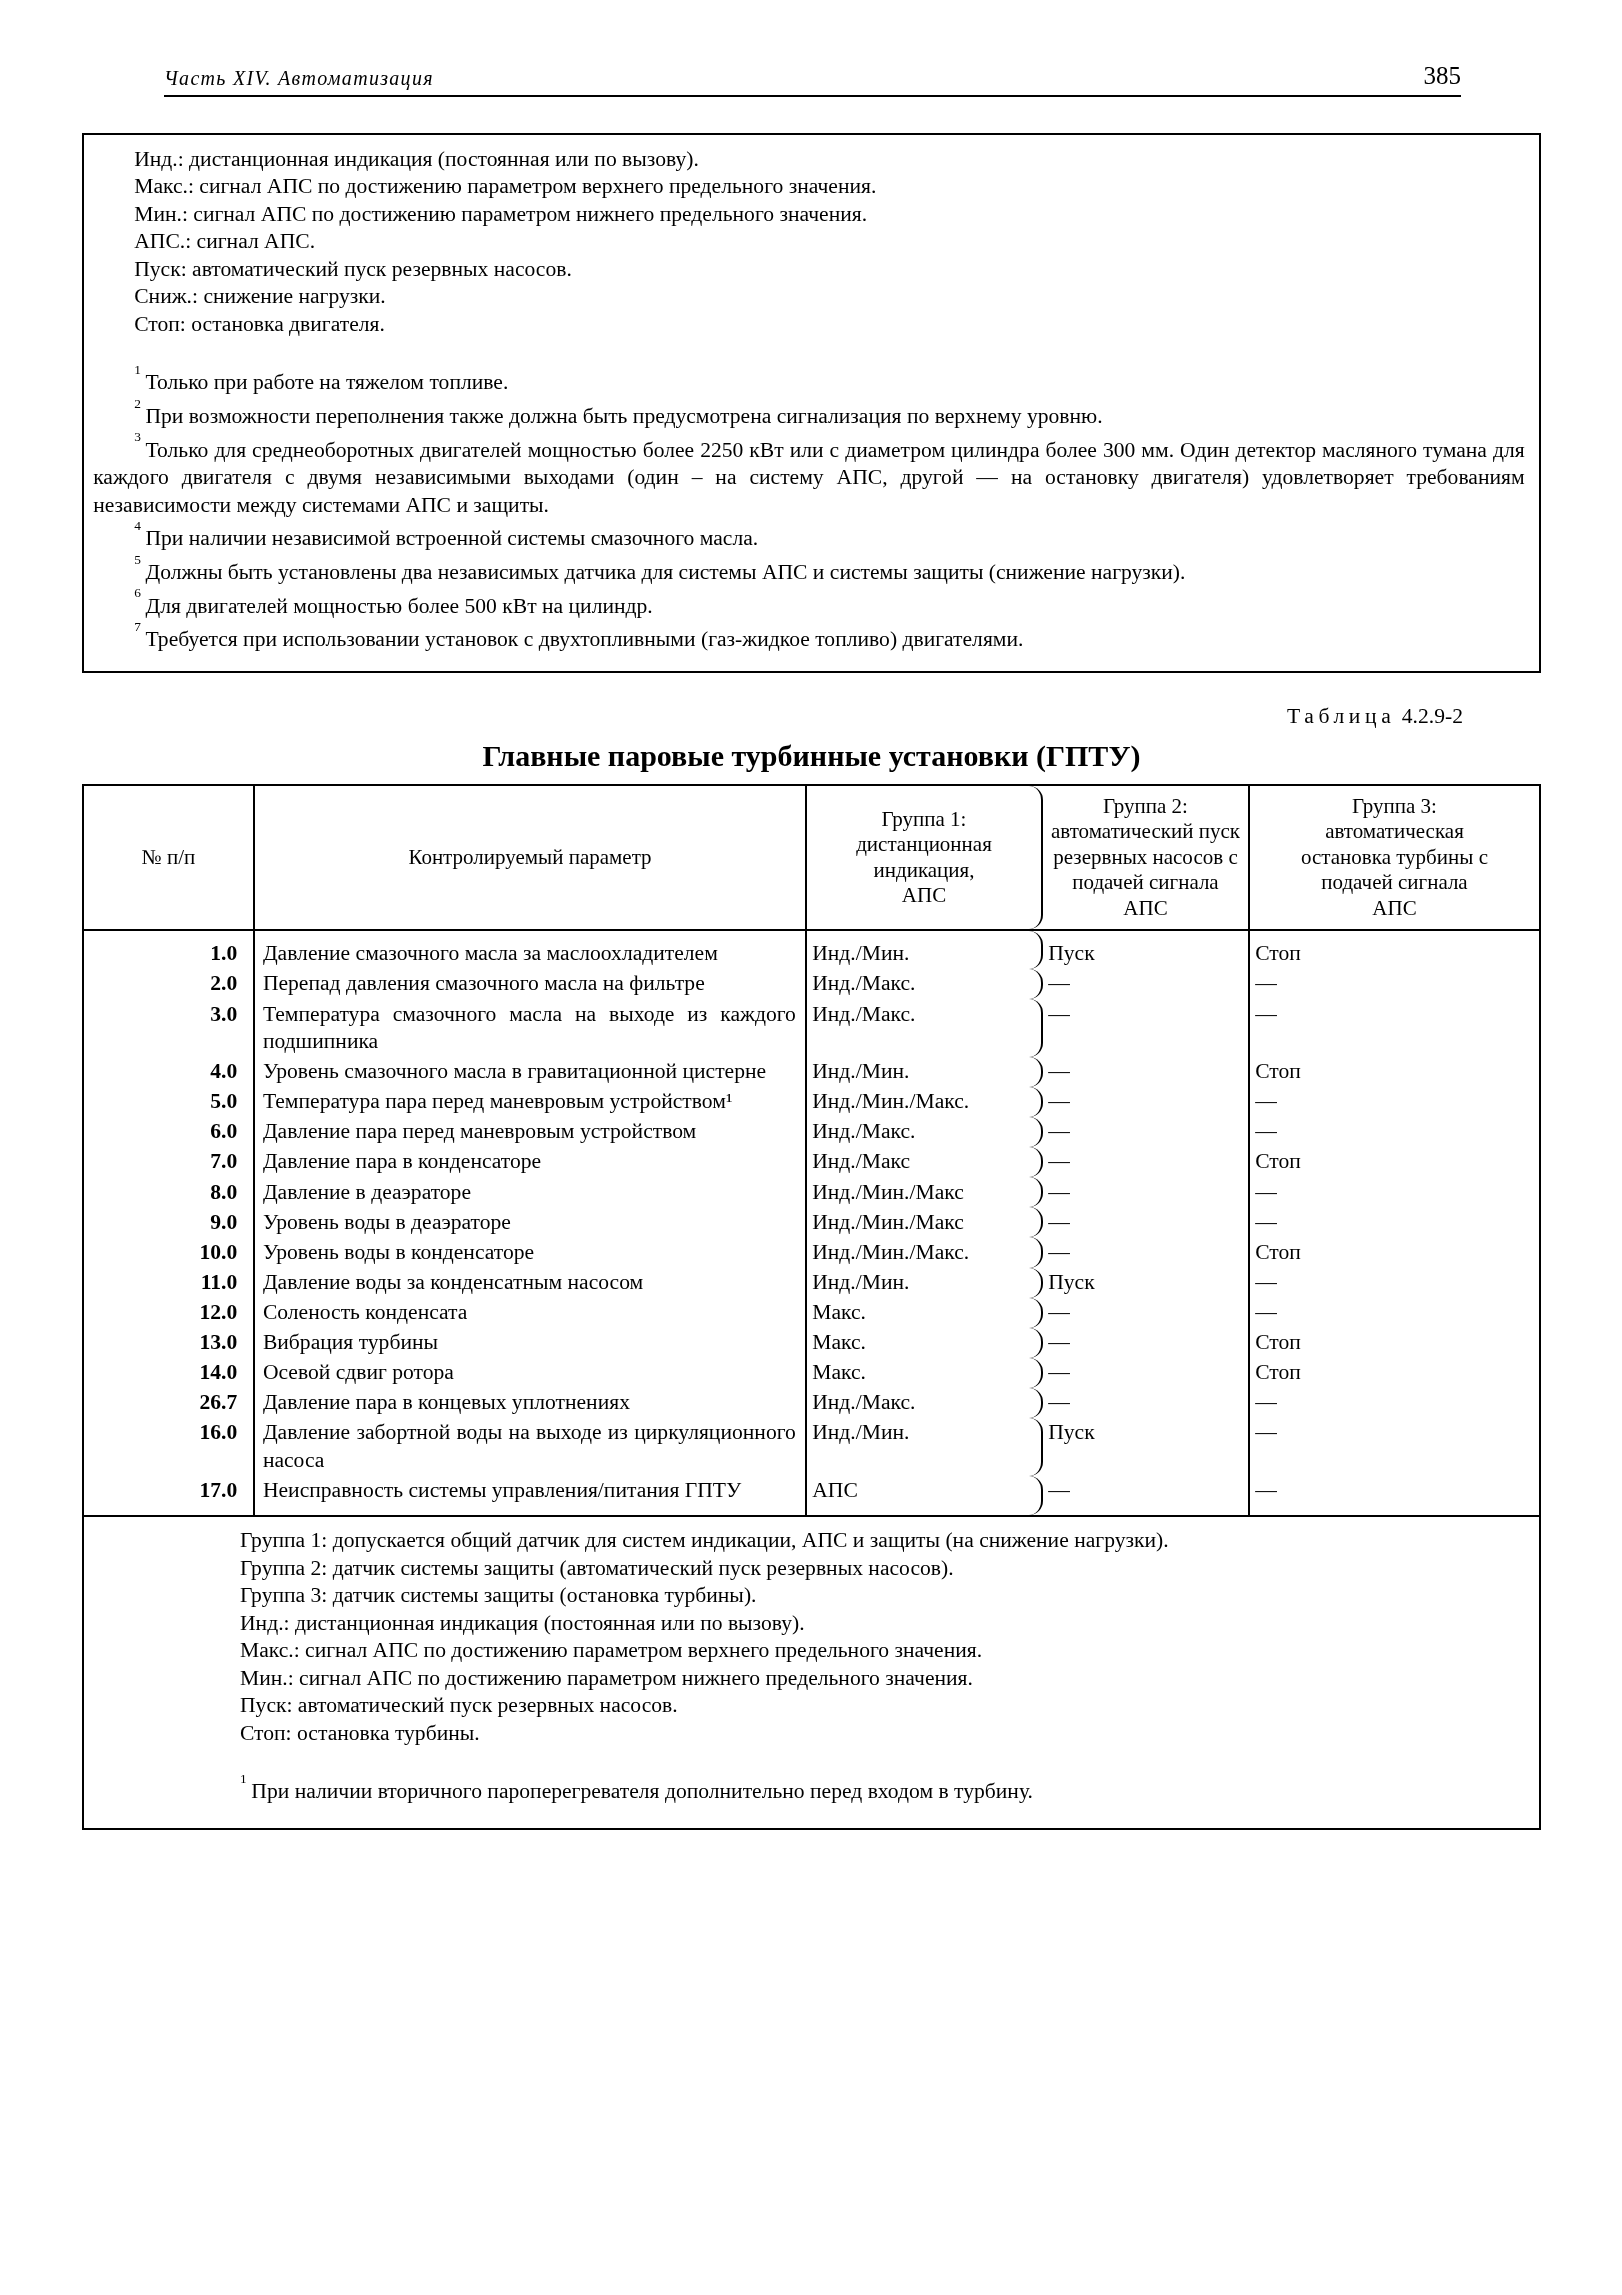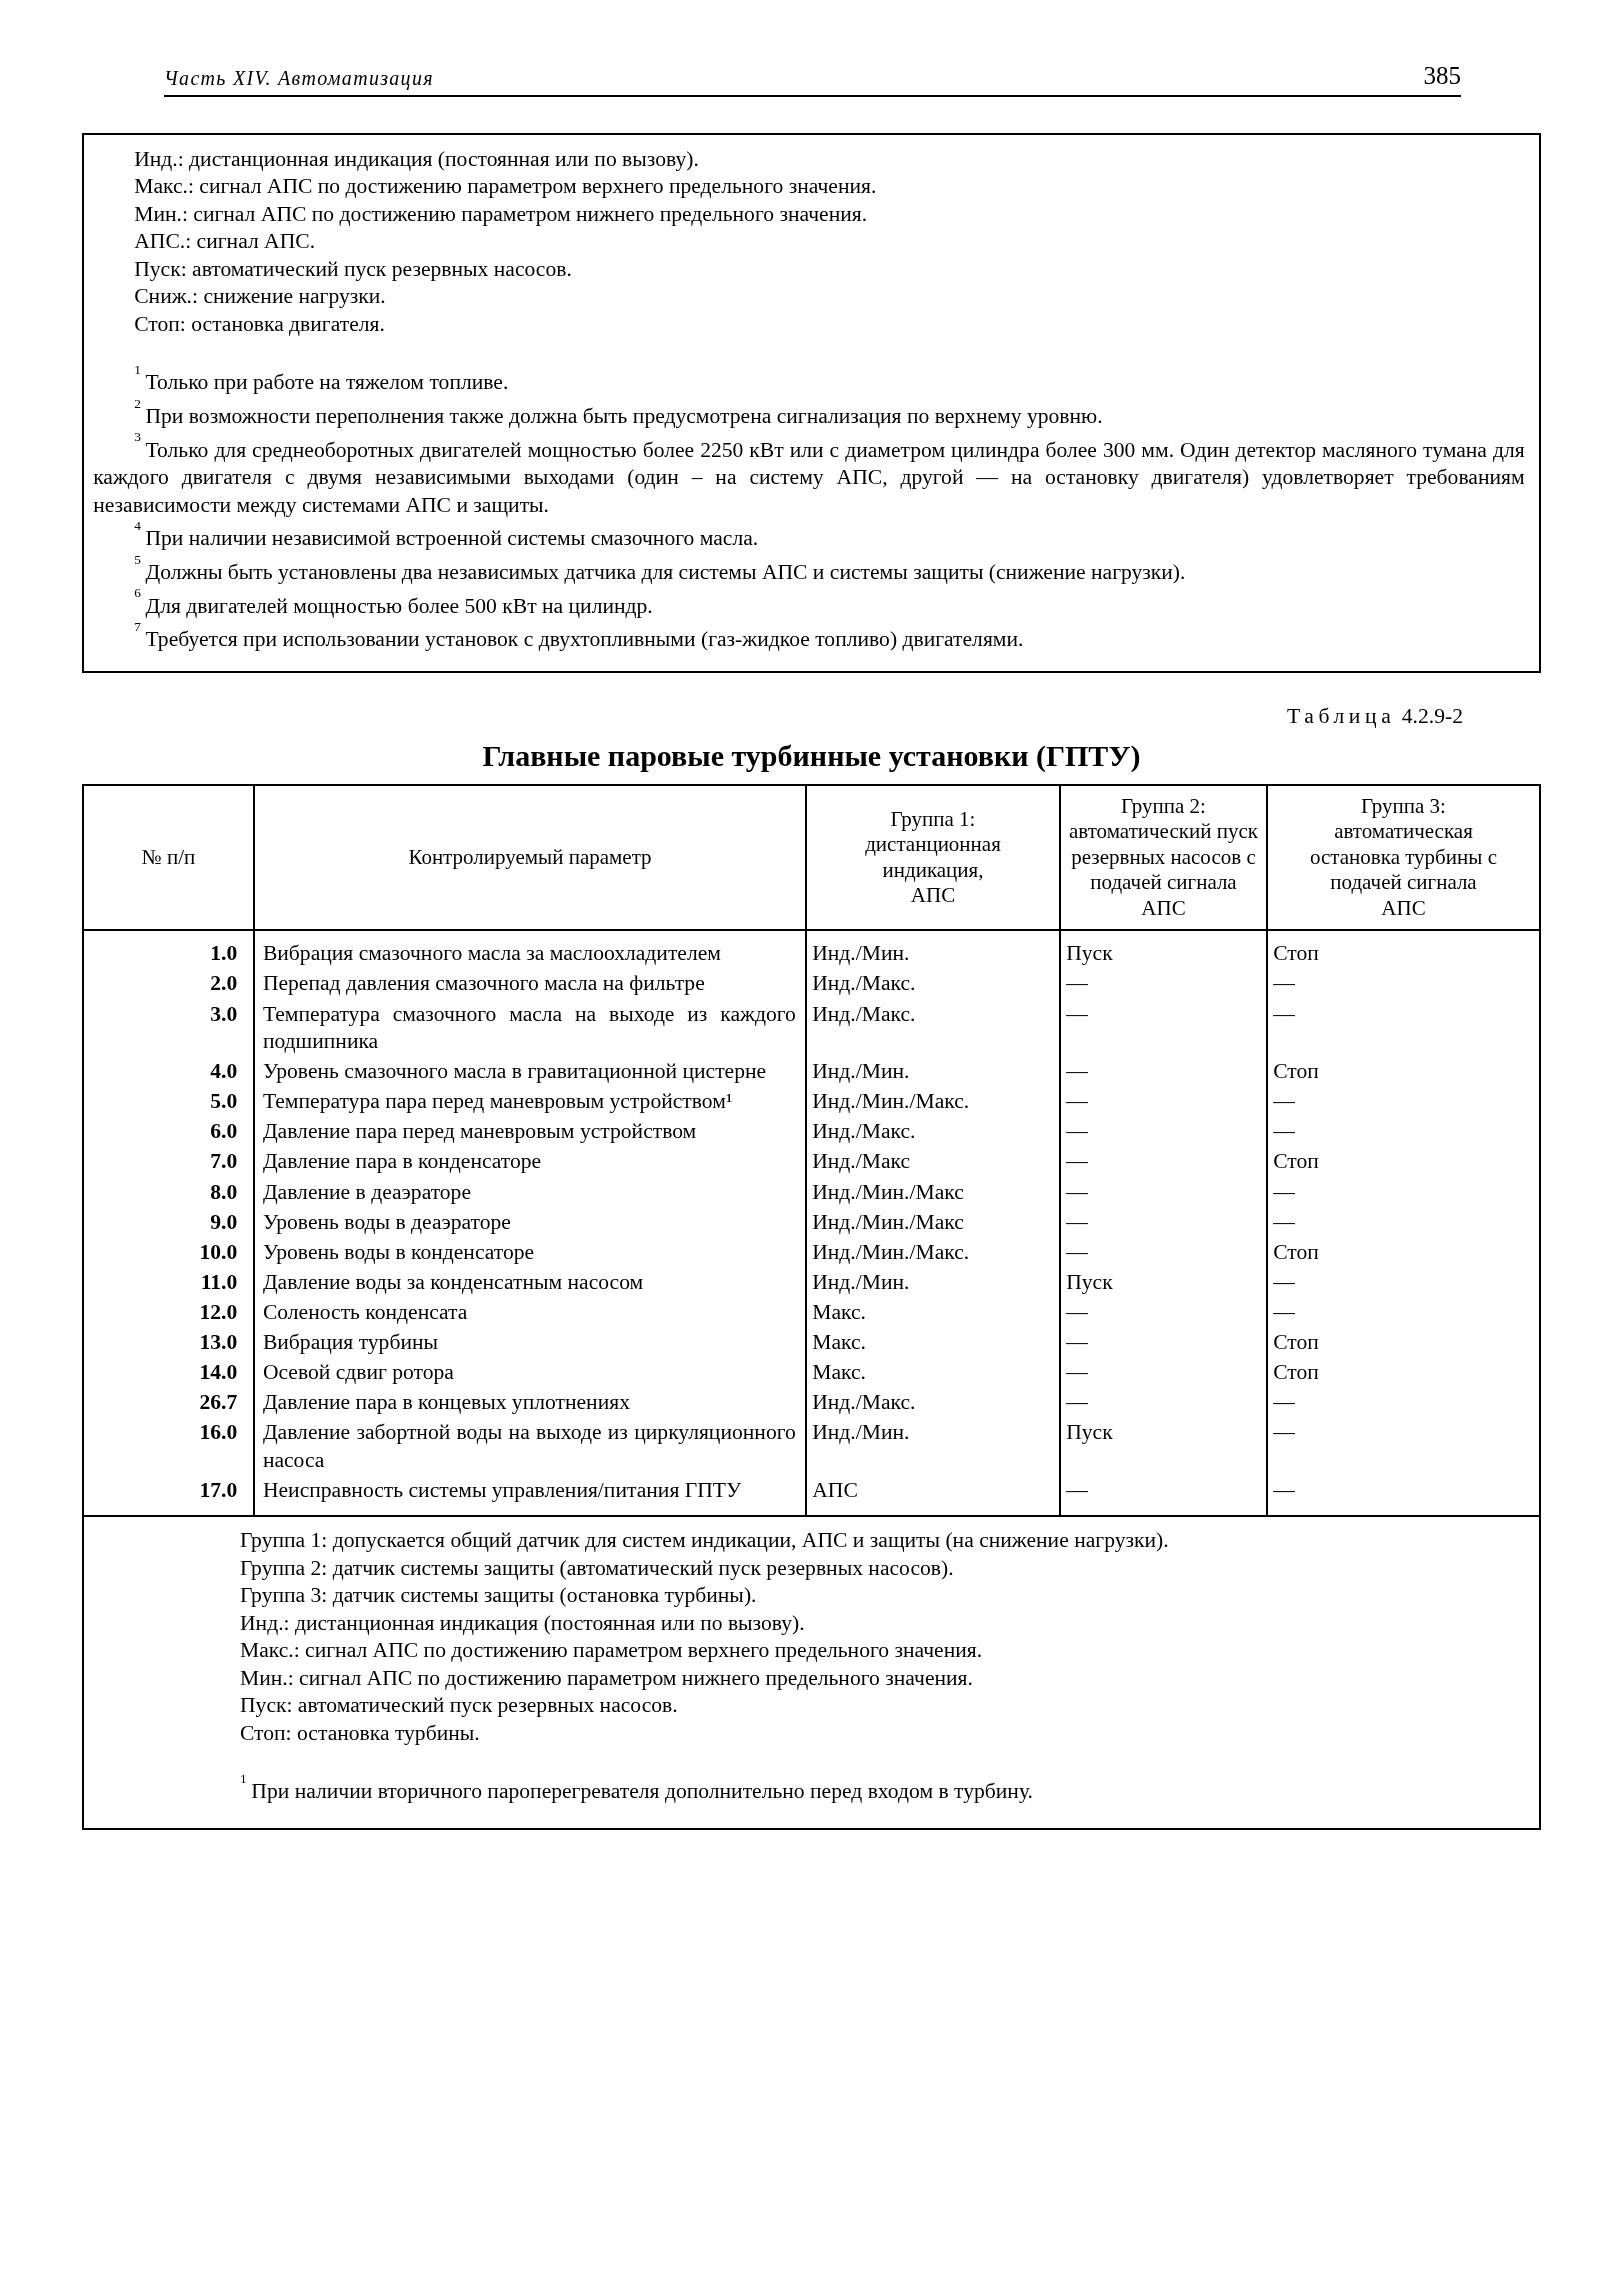--- a/index.html
+++ b/index.html
@@ -74,21 +74,21 @@
     padding: 7.9px 5.2px;
     display: flex;
     align-items: center;
     justify-content: center;
     text-align: center;
     white-space: pre-line;
     line-height: 25.5px;
   }
   .col-num   { width: 171px; }
   .col-param { width: 552px; }
-  .col-g1    { width: 254px; }
+  .col-g1    { width: 236px; border-radius: 14px; }
   .col-g2    { width: 207px; }
   .col-g3    { flex: 1; }
   .th.col-num, .th.col-param, .th.col-g1, .th.col-g2 { border-right: 2px solid #000; }
 
   .tbody {
     display: table;
     width: 100%;
     table-layout: fixed;
     line-height: 27.5px;
   }
@@ -185,21 +185,21 @@
 автоматическая
 остановка турбины с
 подачей сигнала
 АПС</div>
     </div>
 
     <div class="tbody">
 
         <div class="trow">
           <div class="td col-num">1.0</div>
-          <div class="td col-param">Вибрация смазочного масла за маслоохладителем</div>
+          <div class="td col-param">Давление смазочного масла за маслоохладителем</div>
           <div class="td col-g1">Инд./Мин.</div>
           <div class="td col-g2">Пуск</div>
           <div class="td col-g3">Стоп</div>
         </div>
 
         <div class="trow">
           <div class="td col-num">2.0</div>
           <div class="td col-param">Перепад давления смазочного масла на фильтре</div>
           <div class="td col-g1">Инд./Макс.</div>
           <div class="td col-g2">—</div>

